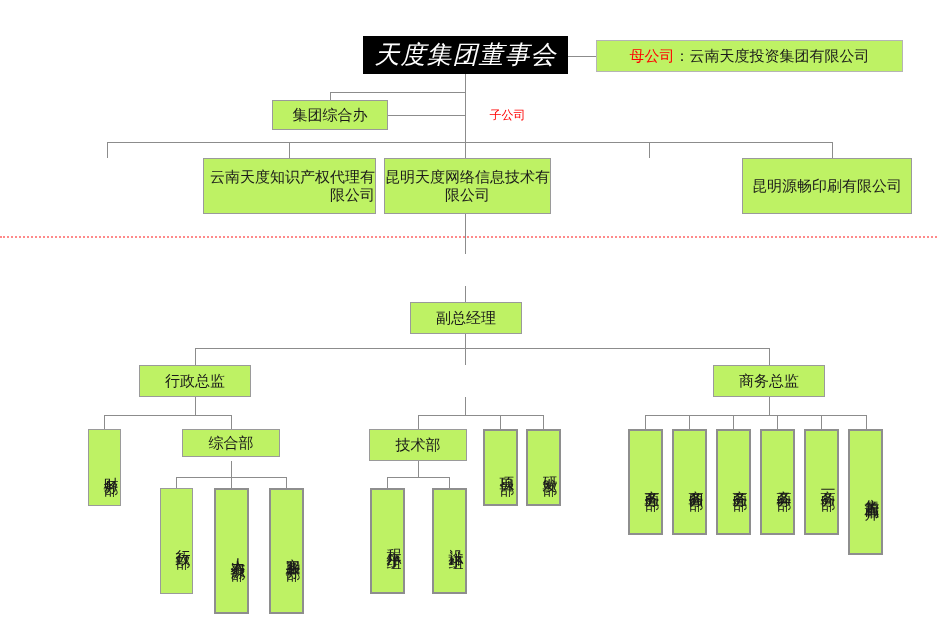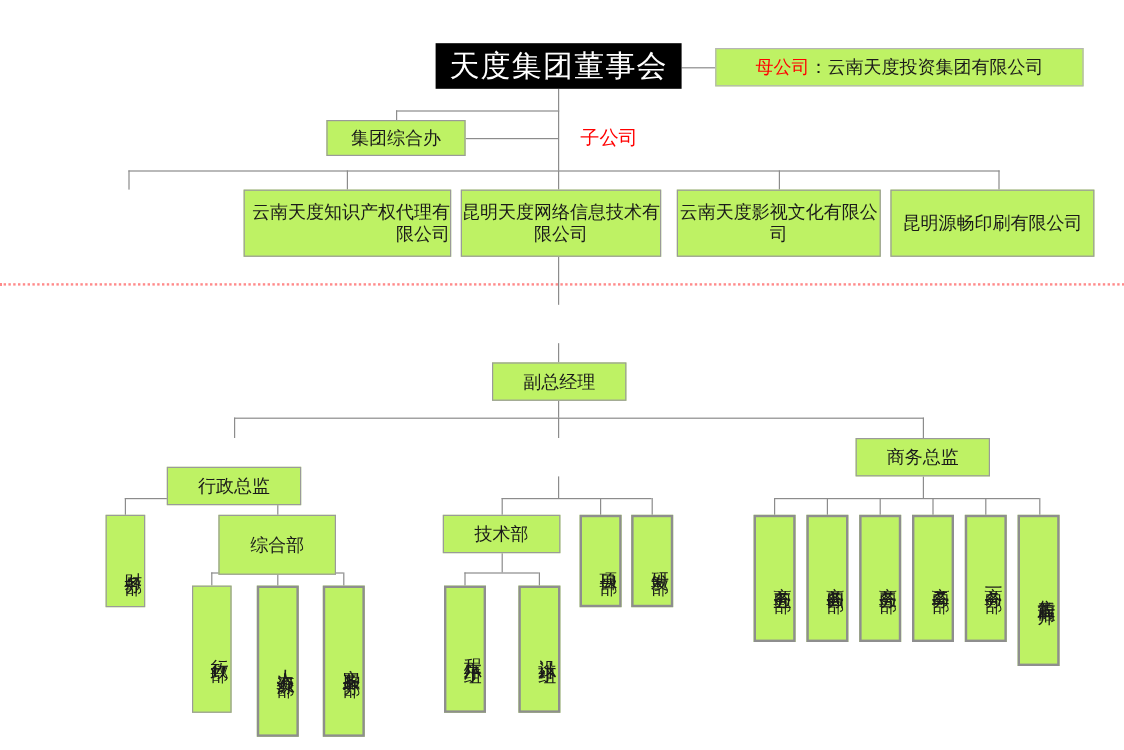--- a/index.html
+++ b/index.html
@@ -43,21 +43,21 @@
     letter-spacing: 1px;
   }
   .node.legend {
     font-size: 15px;
     border: 1px solid #b5b5b5;
     padding: 0 8px;
   }
   .node.bare {
     border: none;
     background: transparent;
-    font-size: 16px;
+    font-size: 12px;
   }
   .node.vert {
     writing-mode: vertical-rl;
     text-orientation: upright;
     letter-spacing: 2px;
     font-size: 15px;
     padding: 4px 0;
     align-items: flex-start;
     justify-content: center;
   }
@@ -81,21 +81,21 @@
     height: 0;
     border-top: 2px dotted #ff8a8a;
     z-index: 2;
   }
 </style>
 </head>
 <body>
 
 <div id="chart">
 
-  <div class="node root" style="left:363px; top:36px; width:205px; height:38px;">天度集团董事会</div>
+  <div class="node root" style="left:363px; top:36px; width:205px; height:38px;font-style:italic;">天度集团董事会</div>
 
   <div class="line h" style="left:568px; top:56px; width:28px;"></div>
 
   <div class="node legend" style="left:596px; top:40px; width:307px; height:32px;">
     <span class="red">母公司</span>
       <span>：</span>
       <span>云南天度投资集团有限公司</span>
   </div>
 
   <div class="line v" style="left:330px; top:74px; height:0px;"></div>
@@ -114,50 +114,49 @@
   <div class="line h" style="left:107px; top:142px; width:726px;"></div>
 
   <div class="line v" style="left:107px; top:142px; height:16px;"></div>
   <div class="line v" style="left:289px; top:142px; height:16px;"></div>
   <div class="line v" style="left:465px; top:142px; height:16px;"></div>
   <div class="line v" style="left:649px; top:142px; height:16px;"></div>
   <div class="line v" style="left:832px; top:142px; height:16px;"></div>
 
   <div class="node" style="left:203px; top:158px; width:173px; height:56px;text-align:right;">云南天度知识产权代理有限公司</div>
   <div class="node" style="left:384px; top:158px; width:167px; height:56px;">昆明天度网络信息技术有限公司</div>
-  <div class="node" style="left:564px; top:158px; width:170px; height:56px;">云南天度影视文化有限公司</div>
   <div class="node" style="left:742px; top:158px; width:170px; height:56px;">昆明源畅印刷有限公司</div>
 
   <div class="divider" style="top:236px;"></div>
 
   <div class="line v" style="left:465px; top:214px; height:40px;"></div>
 
 
   <div class="line v" style="left:465px; top:286px; height:16px;"></div>
 
   <div class="node" style="left:410px; top:302px; width:112px; height:32px;">副总经理</div>
 
   <div class="line v" style="left:465px; top:334px; height:14px;"></div>
   <div class="line h" style="left:195px; top:348px; width:575px;"></div>
 
   <div class="line v" style="left:195px; top:348px; height:17px;"></div>
   <div class="line v" style="left:465px; top:348px; height:17px;"></div>
   <div class="line v" style="left:769px; top:348px; height:17px;"></div>
 
-  <div class="node" style="left:139px; top:365px; width:112px; height:32px;margin-top:24px;">行政总监</div>
+  <div class="node" style="left:139px; top:365px; width:112px; height:32px;">行政总监</div>
   <div class="node" style="left:713px; top:365px; width:112px; height:32px;">商务总监</div>
 
   <div class="line v" style="left:195px; top:397px; height:18px;"></div>
   <div class="line h" style="left:104px; top:415px; width:127px;"></div>
   <div class="line v" style="left:104px; top:415px; height:14px;"></div>
   <div class="line v" style="left:231px; top:415px; height:14px;"></div>
 
   <div class="node vert" style="left:88px; top:429px; width:33px; height:77px;">财务部</div>
 
-  <div class="node" style="left:182px; top:429px; width:98px; height:50px;">综合部</div>
+  <div class="node" style="left:182px; top:429px; width:98px; height:28px;">综合部</div>
 
   <div class="line v" style="left:231px; top:461px; height:16px;"></div>
   <div class="line h" style="left:176px; top:477px; width:110px;"></div>
   <div class="line v" style="left:176px; top:477px; height:11px;"></div>
   <div class="line v" style="left:231px; top:477px; height:11px;"></div>
   <div class="line v" style="left:286px; top:477px; height:11px;"></div>
 
   <div class="node vert" style="left:160px; top:488px; width:33px; height:106px;">行政部</div>
   <div class="node vert thick" style="left:214px; top:488px; width:35px; height:126px;">人力资源部</div>
   <div class="node vert thick" style="left:269px; top:488px; width:35px; height:126px;">客户服务部</div>

